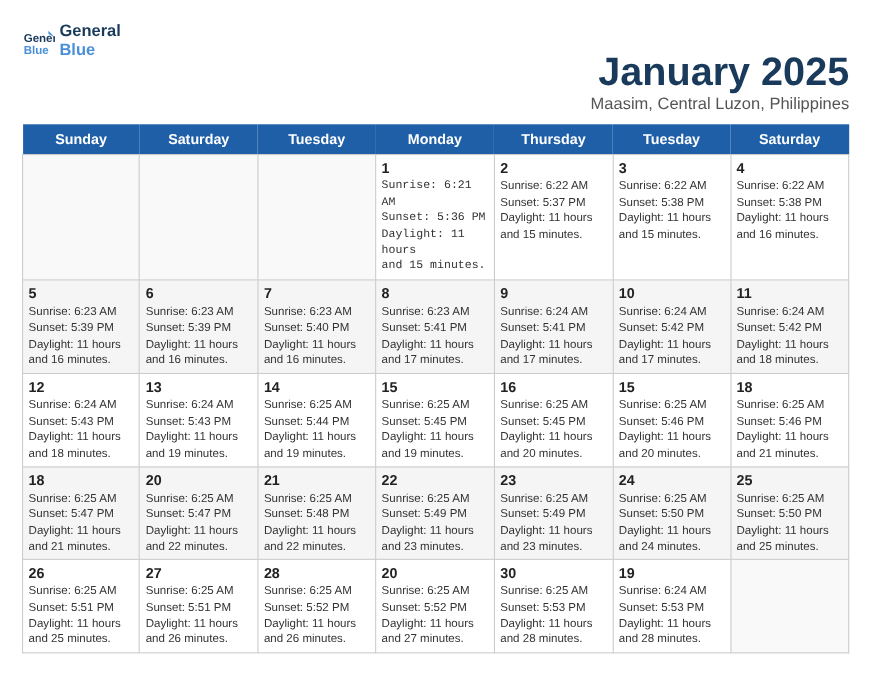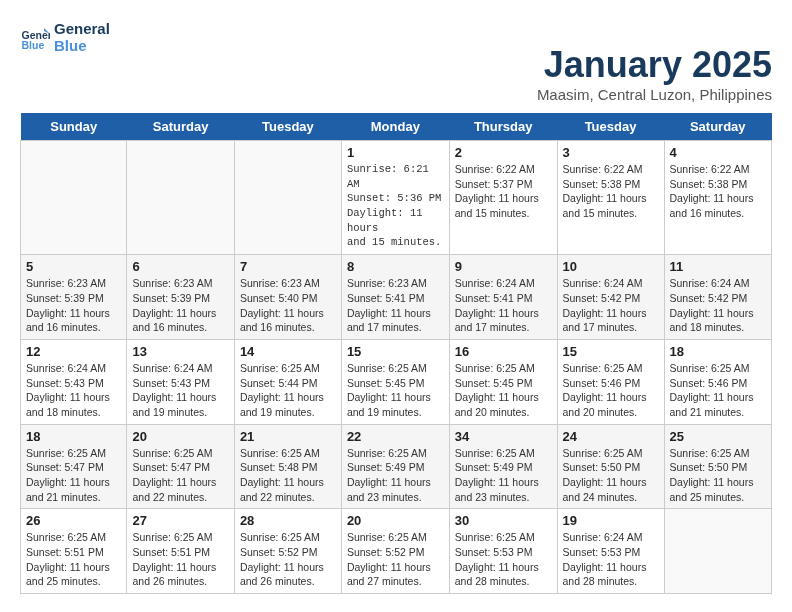--- a/index.html
+++ b/index.html
@@ -270,21 +270,21 @@
 and 22 minutes.</div>
         </td>
         <td>
           <span class="day-number">22</span>
           <div class="day-info" style="white-space: pre-line;">Sunrise: 6:25 AM
 Sunset: 5:49 PM
 Daylight: 11 hours
 and 23 minutes.</div>
         </td>
         <td>
-          <span class="day-number">34</span>
+          <span class="day-number">23</span>
           <div class="day-info" style="white-space: pre-line;">Sunrise: 6:25 AM
 Sunset: 5:49 PM
 Daylight: 11 hours
 and 23 minutes.</div>
         </td>
         <td>
           <span class="day-number">24</span>
           <div class="day-info" style="white-space: pre-line;">Sunrise: 6:25 AM
 Sunset: 5:50 PM
 Daylight: 11 hours

